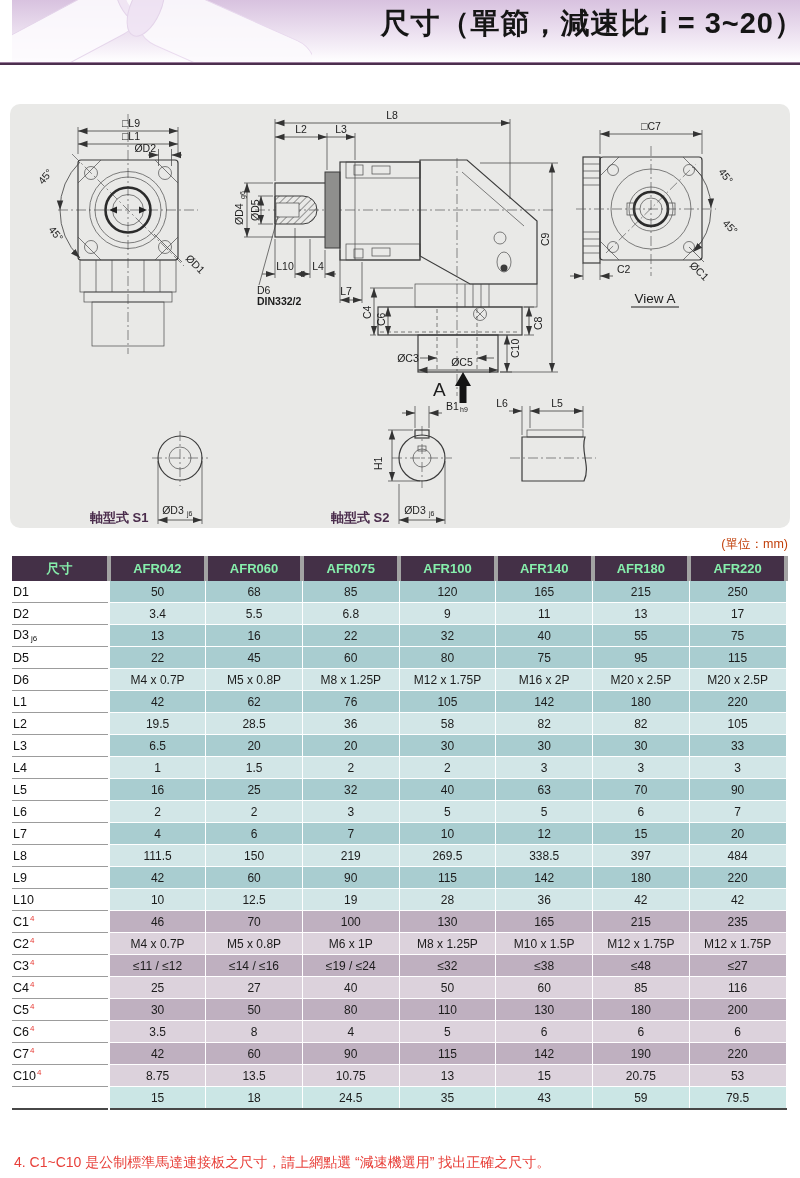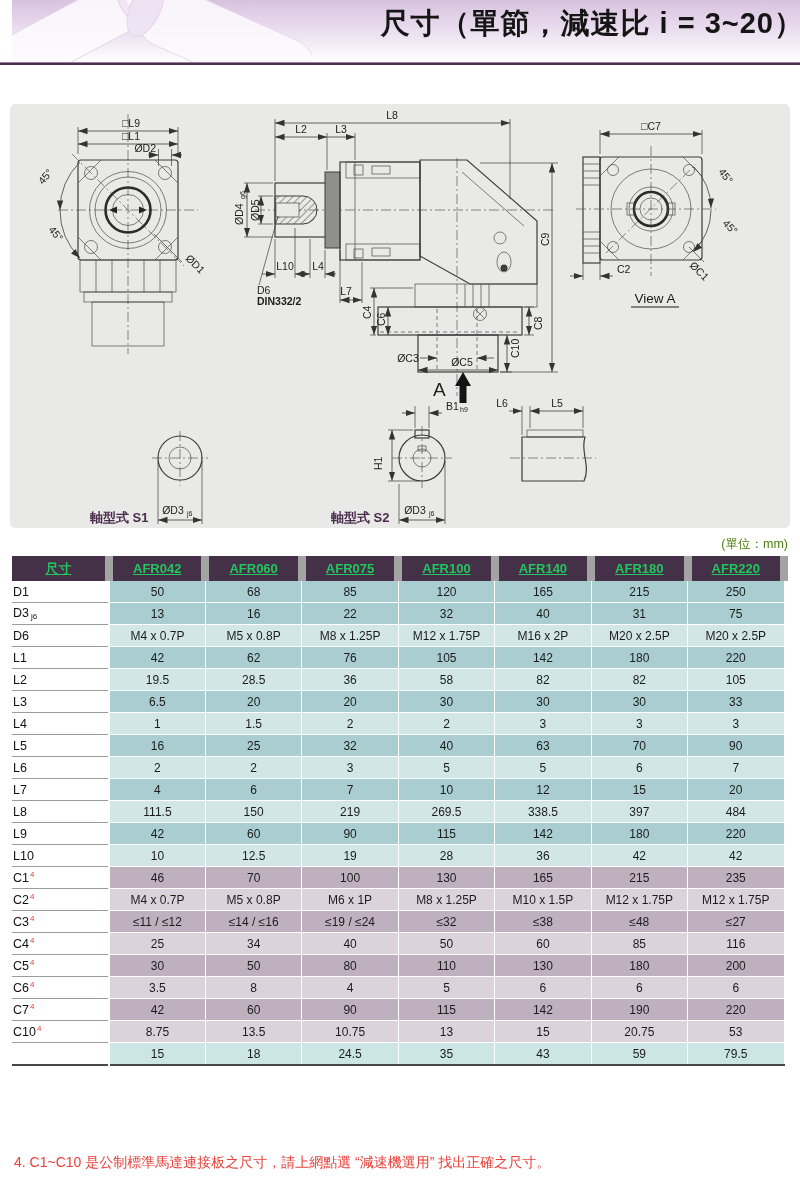--- a/index.html
+++ b/index.html
@@ -6,39 +6,39 @@
   .page{position:relative;width:800px;height:1178px;background:#ffffff;
         font-family:"Liberation Sans","DejaVu Sans",sans-serif;overflow:hidden;}
   
   .header{position:absolute;top:0;left:12px;width:800px;height:62px;
           background:linear-gradient(180deg,#d8c2df 0%,#e7d9ec 40%,#f6f0f8 78%,#ffffff 100%);}
   .title{position:absolute;right:8px;top:4px;font-size:29px;font-weight:bold;color:#151515;
          letter-spacing:1px;white-space:nowrap;}
   .rule{position:absolute;top:62px;left:0;width:800px;height:3px;background:#4c2f4e;
         border-top:1px solid #9a7d9c;box-sizing:border-box;}
   
-  .panel{position:absolute;left:10px;top:104px;width:780px;height:424px;background:#e9e9e7;border-radius:5px;}
+  .panel{position:absolute;left:10px;top:104px;width:780px;height:424px;background:#e9e9e7;border-radius:10px;}
   .ol{fill:none;stroke:#3c3c3c;stroke-width:1.2;}
   .thin{fill:none;stroke:#4a4a4a;stroke-width:0.7;}
   .bold{fill:none;stroke:#2b2b2b;stroke-width:2.6;}
   .cl{fill:none;stroke:#5a5a5a;stroke-width:0.7;stroke-dasharray:10 3 2 3;}
   .hid{fill:none;stroke:#5a5a5a;stroke-width:0.8;stroke-dasharray:4 3;}
   .dim{fill:none;stroke:#3d3d3d;stroke-width:0.8;}
   .ext{fill:none;stroke:#3d3d3d;stroke-width:0.7;}
   text.dt{font-size:10.5px;fill:#1d1d1d;}
   text.dts{font-size:7px;fill:#1d1d1d;}
   text.ptxt{font-size:13px;font-weight:bold;fill:#4a2c4c;}
   text.big{font-size:19px;fill:#1d1d1d;}
   
-  .unit{position:absolute;top:536px;right:12px;font-size:12.5px;color:#4d7c0f;}
+  .unit{position:absolute;top:536px;right:12px;font-size:12.5px;color:#c2410c;}
   
   table.spec{position:absolute;left:12px;top:556px;width:776px;border-collapse:collapse;
              table-layout:fixed;border-bottom:2px solid #474747;}
-  table.spec thead th{background:#443047;color:#22c55e;font-size:13px;font-weight:bold;
-             height:23px;border-right:8px solid #a3a3a3;text-decoration:underline;}
+  table.spec thead th{background:#443047;color:#86efac;font-size:13px;font-weight:bold;
+             height:23px;border-right:4px solid #a3a3a3;}
   table.spec col.c0{width:97px;}
   table.spec tbody th{background:#ffffff;font-weight:normal;font-size:12.5px;color:#111;
              border-bottom:1px solid #9c9c9c;border-right:2px solid #fff;text-align:left;}
   table.spec td{text-align:center;font-size:12px;color:#1c1c1c;height:19px;
              border-right:1px solid #fff;border-bottom:1px solid #fff;}
   tr.teal-dark td{background:#a9cdd0;} tr.teal-light td{background:#d2e6e7;}
   tr.mauve-dark td{background:#bfb0c0;} tr.mauve-light td{background:#dcd2dc;}
   tr.row-b1 td{background:#92c7c9;} tr.row-h1 td{background:#cbe6e5;}
   .cellsub{font-size:8px;vertical-align:-2px;margin-left:2px;}
   .cellsup{font-size:8px;vertical-align:5px;color:#e8403a;margin-left:1px;}
@@ -404,29 +404,49 @@
         <tr class="teal-dark">
           <th><span>D1</span></th>
           <td>50</td>
           <td>68</td>
           <td>85</td>
           <td>120</td>
           <td>165</td>
           <td>215</td>
           <td>250</td>
         </tr>
+        <tr class="teal-light">
+          <th><span>D2</span></th>
+          <td>3.4</td>
+          <td>5.5</td>
+          <td>6.8</td>
+          <td>9</td>
+          <td>11</td>
+          <td>13</td>
+          <td>17</td>
+        </tr>
         <tr class="teal-dark">
           <th><span>D3</span><span class="cellsub">j6</span></th>
           <td>13</td>
           <td>16</td>
           <td>22</td>
           <td>32</td>
           <td>40</td>
-          <td>31</td>
+          <td>55</td>
           <td>75</td>
+        </tr>
+        <tr class="teal-dark">
+          <th><span>D5</span></th>
+          <td>22</td>
+          <td>45</td>
+          <td>60</td>
+          <td>80</td>
+          <td>75</td>
+          <td>95</td>
+          <td>115</td>
         </tr>
         <tr class="teal-light">
           <th><span>D6</span></th>
           <td>M4 x 0.7P</td>
           <td>M5 x 0.8P</td>
           <td>M8 x 1.25P</td>
           <td>M12 x 1.75P</td>
           <td>M16 x 2P</td>
           <td>M20 x 2.5P</td>
           <td>M20 x 2.5P</td>
@@ -557,21 +577,21 @@
           <td>≤14 / ≤16</td>
           <td>≤19 / ≤24</td>
           <td>≤32</td>
           <td>≤38</td>
           <td>≤48</td>
           <td>≤27</td>
         </tr>
         <tr class="mauve-light">
           <th><span>C4</span><span class="cellsup">4</span></th>
           <td>25</td>
-          <td>34</td>
+          <td>27</td>
           <td>40</td>
           <td>50</td>
           <td>60</td>
           <td>85</td>
           <td>116</td>
         </tr>
         <tr class="mauve-dark">
           <th><span>C5</span><span class="cellsup">4</span></th>
           <td>30</td>
           <td>50</td>

